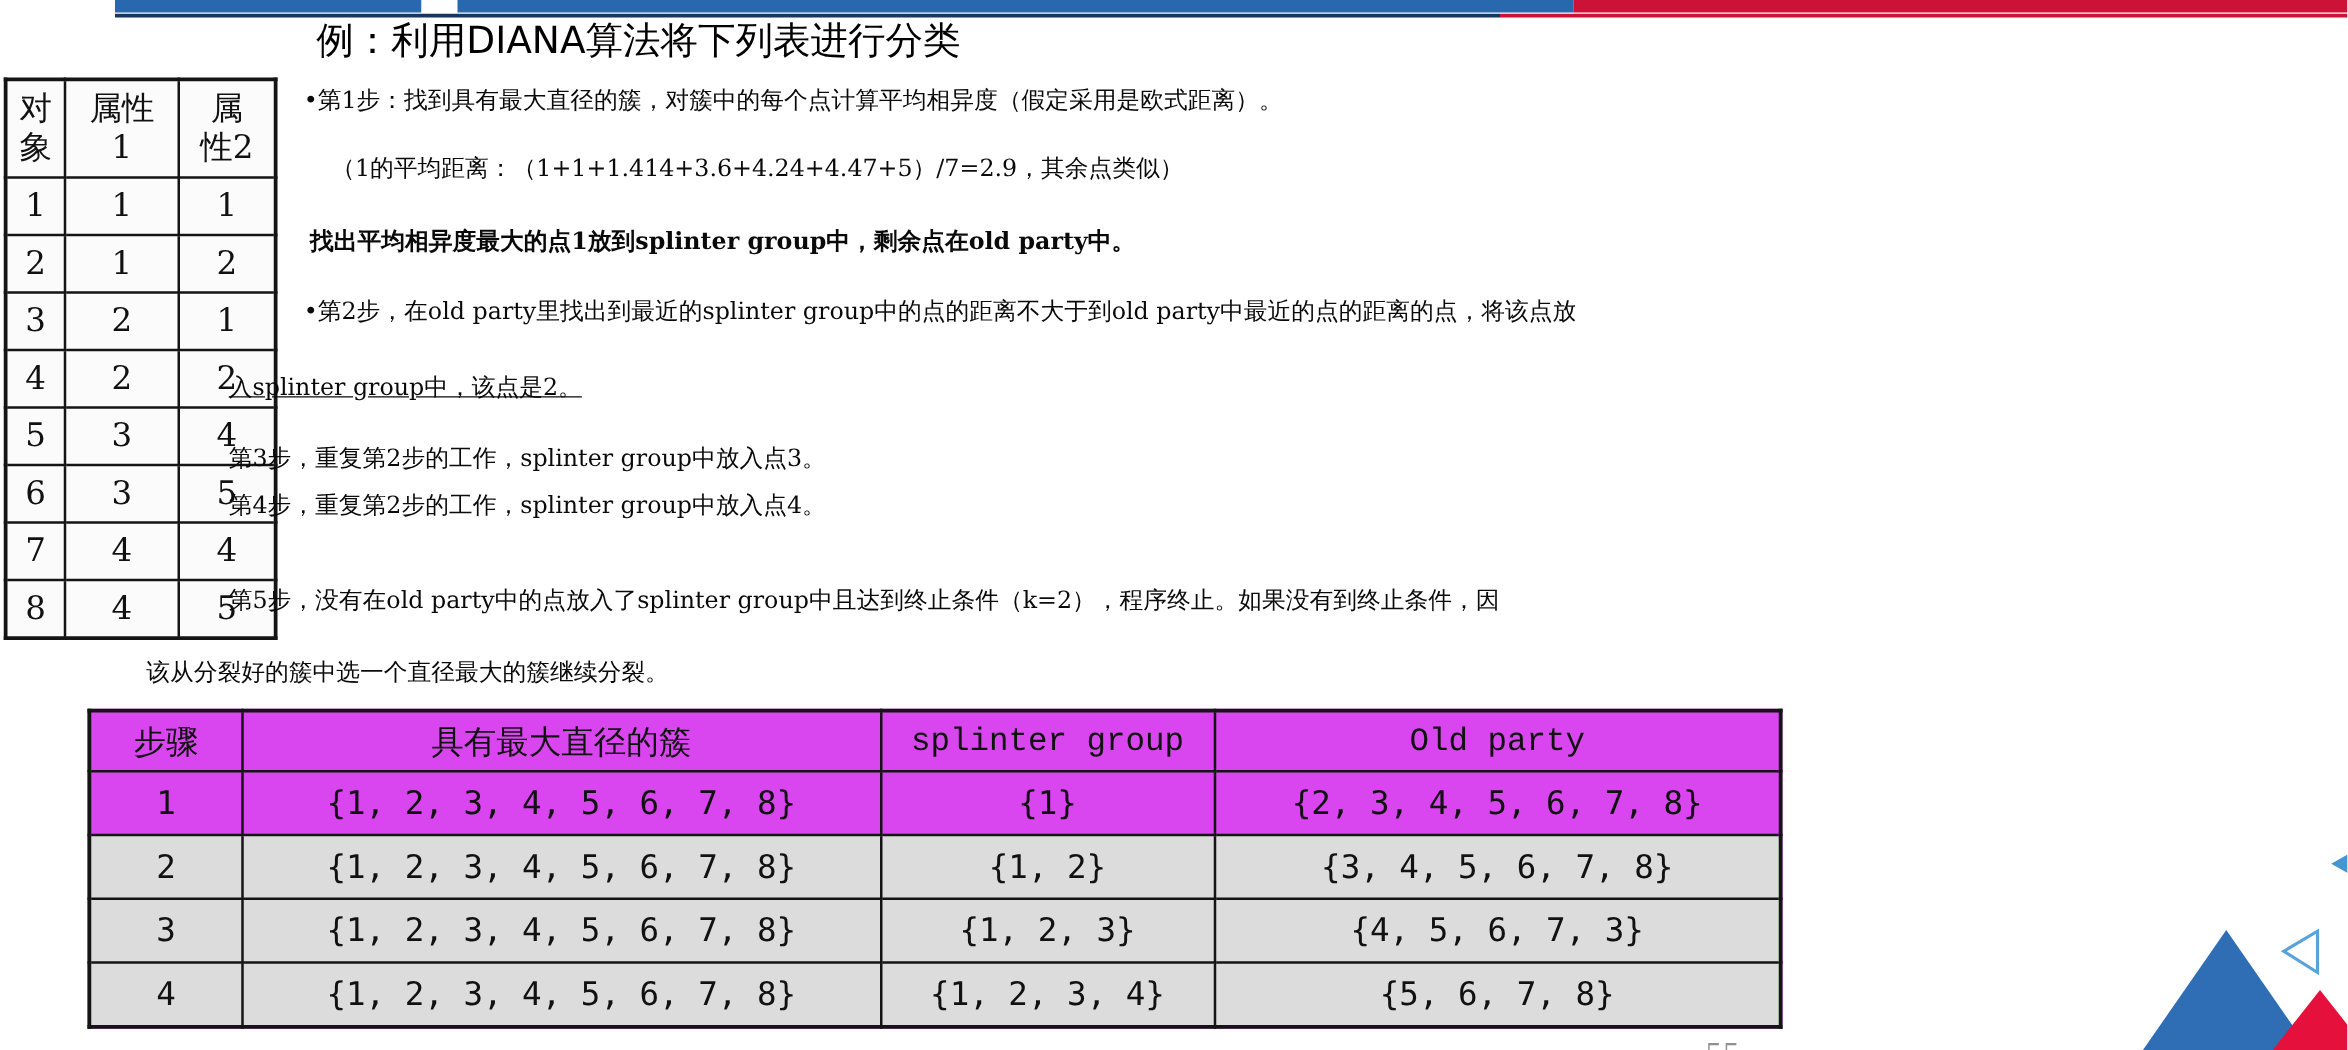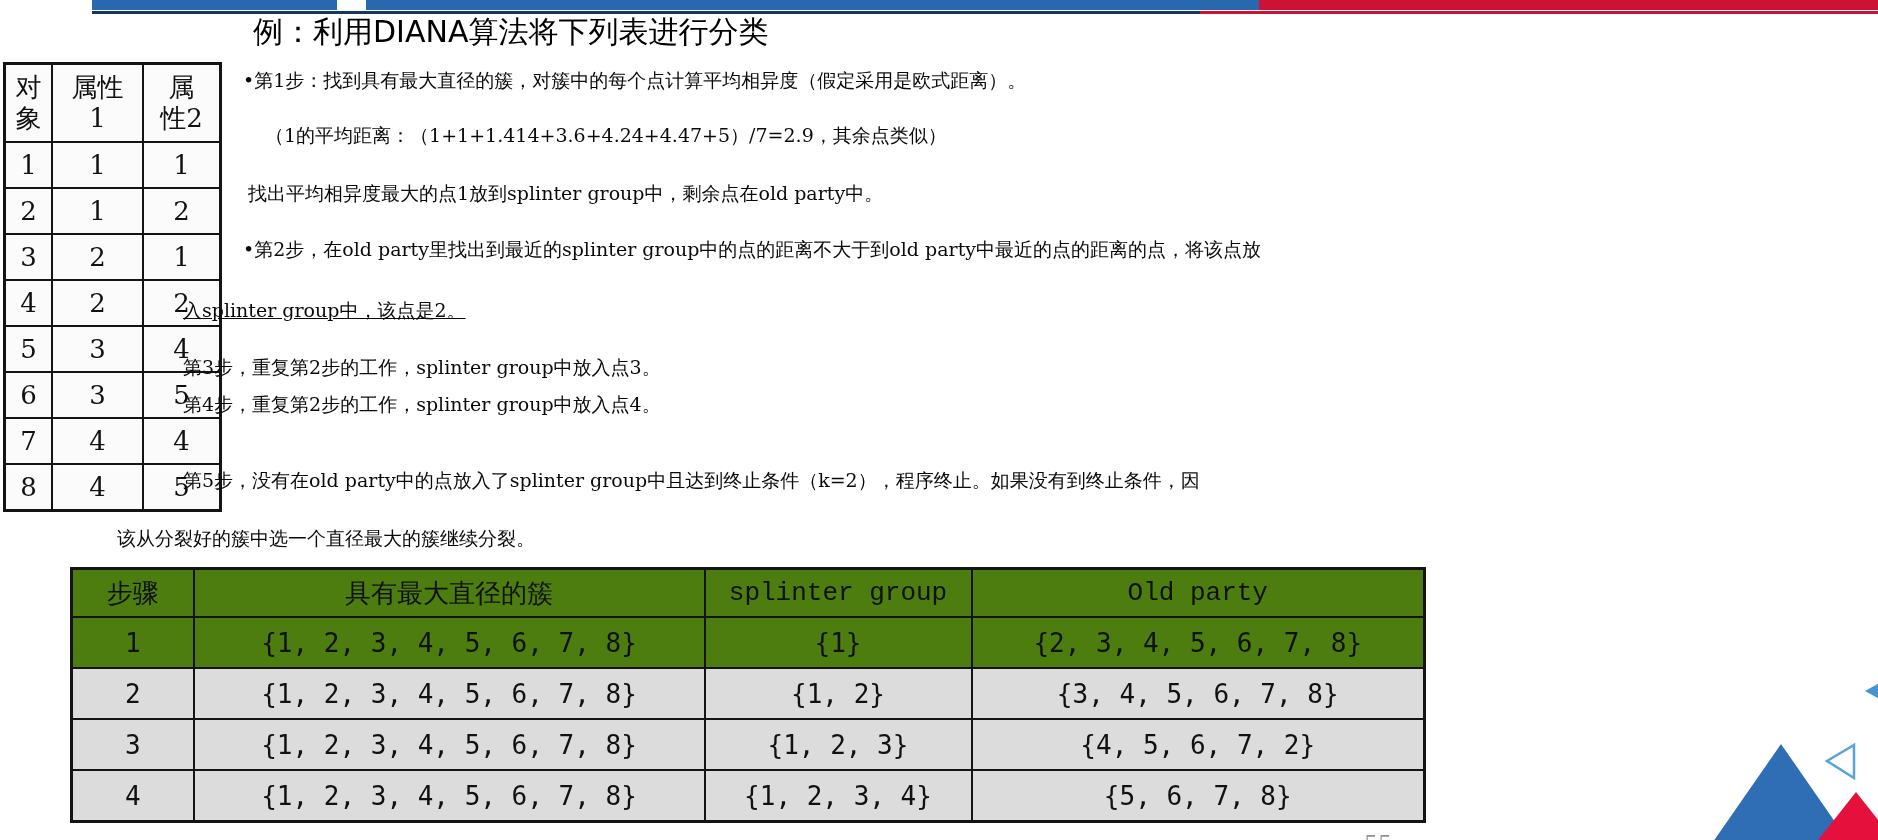--- a/index.html
+++ b/index.html
@@ -34,21 +34,21 @@
     position:absolute;left:3px;top:62px;background:#fbfbfb;
     border:3px solid #141414;font-size:26px;color:#111;text-align:center;
   }
   .mini th,.mini td{border:2px solid #141414;padding:0;}
   .mini th{font-weight:normal;white-space:pre-line;line-height:31px;height:76px;}
   .mini th.c0{width:45px}.mini th.c1{width:89px}.mini th.c2{width:75px}
   .mini td{height:44px;}
 
   
   .steps{
-    position:absolute;left:70px;top:567px;background:#4d7c0f;
+    position:absolute;left:70px;top:567px;background:#d946ef;
     border:3px solid #141414;font-size:26px;color:#111;text-align:center;
     font-family:"DejaVu Sans Mono","Liberation Mono",monospace;
   }
   .steps th,.steps td{border:2px solid #141414;padding:0;}
   .steps th{height:46px;font-weight:normal;font-family:Liberation Mono, monospace;}
   .steps td{height:49px;}
   .steps tr.shaded{background:#dcdcdc;}
   .steps .cjk{font-family:"DejaVu Serif","Liberation Serif",serif;}
 
   .pagenum{
@@ -119,21 +119,21 @@
       <tr>
         <td>8</td>
         <td>4</td>
         <td>5</td>
       </tr>
     </tbody>
 </table>
 
 <div class="bodyline" style="left:243px;top:63px;">•第1步：找到具有最大直径的簇，对簇中的每个点计算平均相异度（假定采用是欧式距离）。</div>
 <div class="bodyline" style="left:265px;top:118px;">（1的平均距离：（1+1+1.414+3.6+4.24+4.47+5）/7=2.9，其余点类似）</div>
-<div class="bodyline" style="left:248px;top:176px;">找出平均相异度最大的点1放到splinter group中，剩余点在old party中。</div>
+<div class="bodyline" style="left:248px;top:176px;font-weight:bold;">找出平均相异度最大的点1放到splinter group中，剩余点在old party中。</div>
 <div class="bodyline" style="left:243px;top:232px;">•第2步，在old party里找出到最近的splinter group中的点的距离不大于到old party中最近的点的距离的点，将该点放</div>
 <div class="bodyline" style="left:183px;top:293px;text-decoration:underline;">入splinter group中，该点是2。</div>
 <div class="bodyline" style="left:183px;top:350px;">第3步，重复第2步的工作，splinter group中放入点3。</div>
 <div class="bodyline" style="left:183px;top:387px;">第4步，重复第2步的工作，splinter group中放入点4。</div>
 <div class="bodyline" style="left:183px;top:463px;">第5步，没有在old party中的点放入了splinter group中且达到终止条件（k=2），程序终止。如果没有到终止条件，因</div>
 <div class="bodyline" style="left:117px;top:521px;">该从分裂好的簇中选一个直径最大的簇继续分裂。</div>
 
 <table class="steps" id="stepsTable">
   <colgroup>
     <col style="width:122px">
@@ -159,21 +159,21 @@
       <tr class="shaded">
         <td>2</td>
         <td>{1, 2, 3, 4, 5, 6, 7, 8}</td>
         <td>{1, 2}</td>
         <td>{3, 4, 5, 6, 7, 8}</td>
       </tr>
       <tr class="shaded">
         <td>3</td>
         <td>{1, 2, 3, 4, 5, 6, 7, 8}</td>
         <td>{1, 2, 3}</td>
-        <td>{4, 5, 6, 7, 2}</td>
+        <td>{4, 5, 6, 7, 3}</td>
       </tr>
       <tr class="shaded">
         <td>4</td>
         <td>{1, 2, 3, 4, 5, 6, 7, 8}</td>
         <td>{1, 2, 3, 4}</td>
         <td>{5, 6, 7, 8}</td>
       </tr>
     </tbody>
 </table>
 

